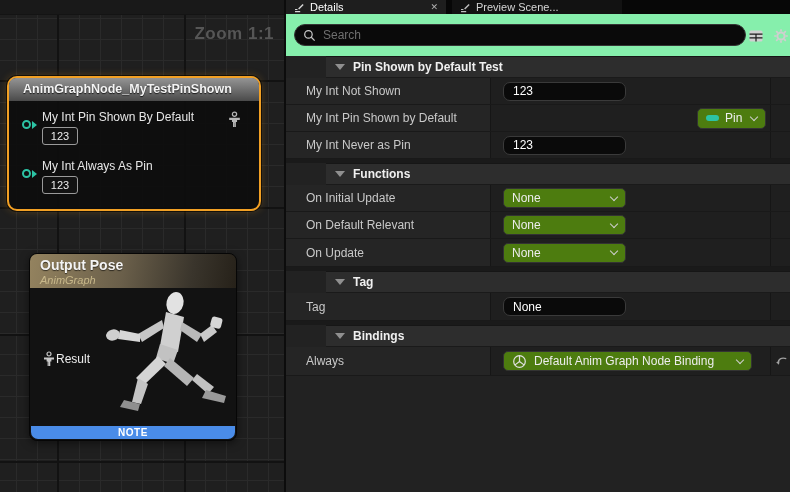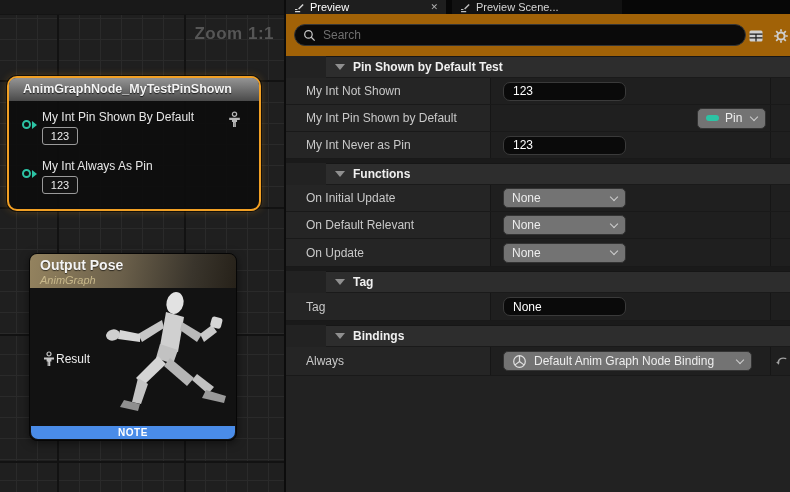--- a/index.html
+++ b/index.html
@@ -82,21 +82,21 @@
     background:#222222; border-left:2px solid #0c0c0c;
   }
   #tabbar { position:absolute; left:0; top:0; width:100%; height:14px; background:#070707; display:flex; }
   .tab { display:flex; align-items:center; gap:5px; padding:0 8px; height:14px; }
   .tab.active { background:#1e1e1e; width:160px; }
   .tab.inactive { background:#121212; margin-left:6px; width:170px; }
   .tab .tab-label { font-size:11px; color:#ffffff; white-space:nowrap; }
   .tab.inactive .tab-label { color:#d5d5d5; }
   .tab-close { margin-left:auto; color:#b0b0b0; font-size:9px; cursor:default; }
 
-  #search-row { position:absolute; left:0; top:14px; width:100%; height:42px; background:#a16207; }
+  #search-row { position:absolute; left:0; top:14px; width:100%; height:42px; background:#86efac; }
   #search-pill {
     position:absolute; left:8px; top:10px; width:452px; height:22px;
     background:#0a0a0a; border:1px solid #353535; border-radius:11px;
     display:flex; align-items:center; padding:0 8px; gap:7px;
   }
   #search-input { flex:1; background:transparent; border:none; outline:none;
     color:#cfcfcf; font-size:12px; font-family:"Liberation Sans", sans-serif; }
   #search-input::placeholder { color:#6f6f6f; }
   .hdr-icon { position:absolute; top:14px; width:16px; height:16px; }
   #display-filter-icon { left:462px; }
@@ -117,21 +117,21 @@
   .prop-name span { font-size:12px; color:#c9c9c9; white-space:nowrap; }
   .prop-value { flex:1; background:#1f1f1f; border-right:1px solid #161616;
     display:flex; align-items:center; padding-left:12px; position:relative; }
   .prop-extra { width:19px; background:#1f1f1f; display:flex; align-items:center; justify-content:center; }
   .val-input {
     width:123px; height:19px; background:#0a0a0a; border:1px solid #3a3a3a;
     border-radius:7px; color:#ffffff; font-size:12px; padding-left:9px;
     font-family:"Liberation Sans", sans-serif;
   }
   .dropdown {
-    width:123px; height:20px; background:#737373; border:1px solid #333;
+    width:123px; height:20px; background:#4d7c0f; border:1px solid #333;
     border-radius:5px; display:flex; align-items:center; padding:0 8px;
   }
   .dropdown .dd-label { font-size:12px; color:#ededed; flex:1; white-space:nowrap; overflow:hidden; }
   .chev { width:6px; height:6px; border-right:1.7px solid #cfcfcf;
     border-bottom:1.7px solid #cfcfcf; transform:rotate(45deg); margin-top:-3px; flex:none; }
   .pin-dd { width:69px; height:21px; margin-left:auto; margin-right:4px; gap:6px; }
   .pin-capsule { width:13px; height:6px; background:#2cc3a4; border-radius:3px; flex:none; }
   .binding-dd { width:249px; gap:7px; }
   svg { display:block; }
 </style>
@@ -203,21 +203,21 @@
   </div>
 
   <div id="details">
 
     <div id="tabbar">
       <div class="tab active">
         <svg width="11" height="11" viewBox="0 0 16 16">
           <path d="M1.5 14H9 M1.5 11H5" stroke="#d8d8d8" stroke-width="1.5"></path>
           <path d="M6 9.5 L12.5 3 L14 4.5 L7.5 11 Z" fill="#d8d8d8"></path>
         </svg>
-        <span class="tab-label">Preview</span>
+        <span class="tab-label">Details</span>
         <span class="tab-close">✕</span>
       </div>
       <div class="tab inactive">
         <svg width="11" height="11" viewBox="0 0 16 16">
           <path d="M1.5 14H9 M1.5 11H5" stroke="#c0c0c0" stroke-width="1.5"></path>
           <path d="M6 9.5 L12.5 3 L14 4.5 L7.5 11 Z" fill="#c0c0c0"></path>
         </svg>
         <span class="tab-label">Preview Scene...</span>
       </div>
     </div>

